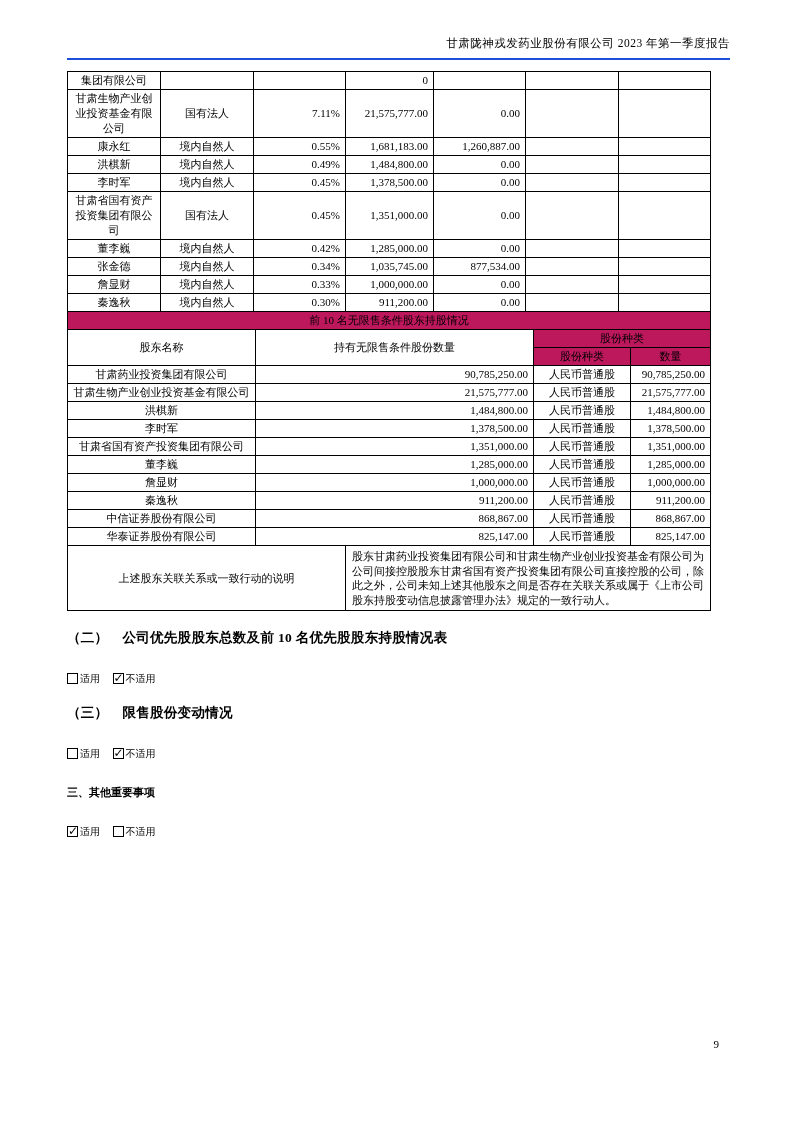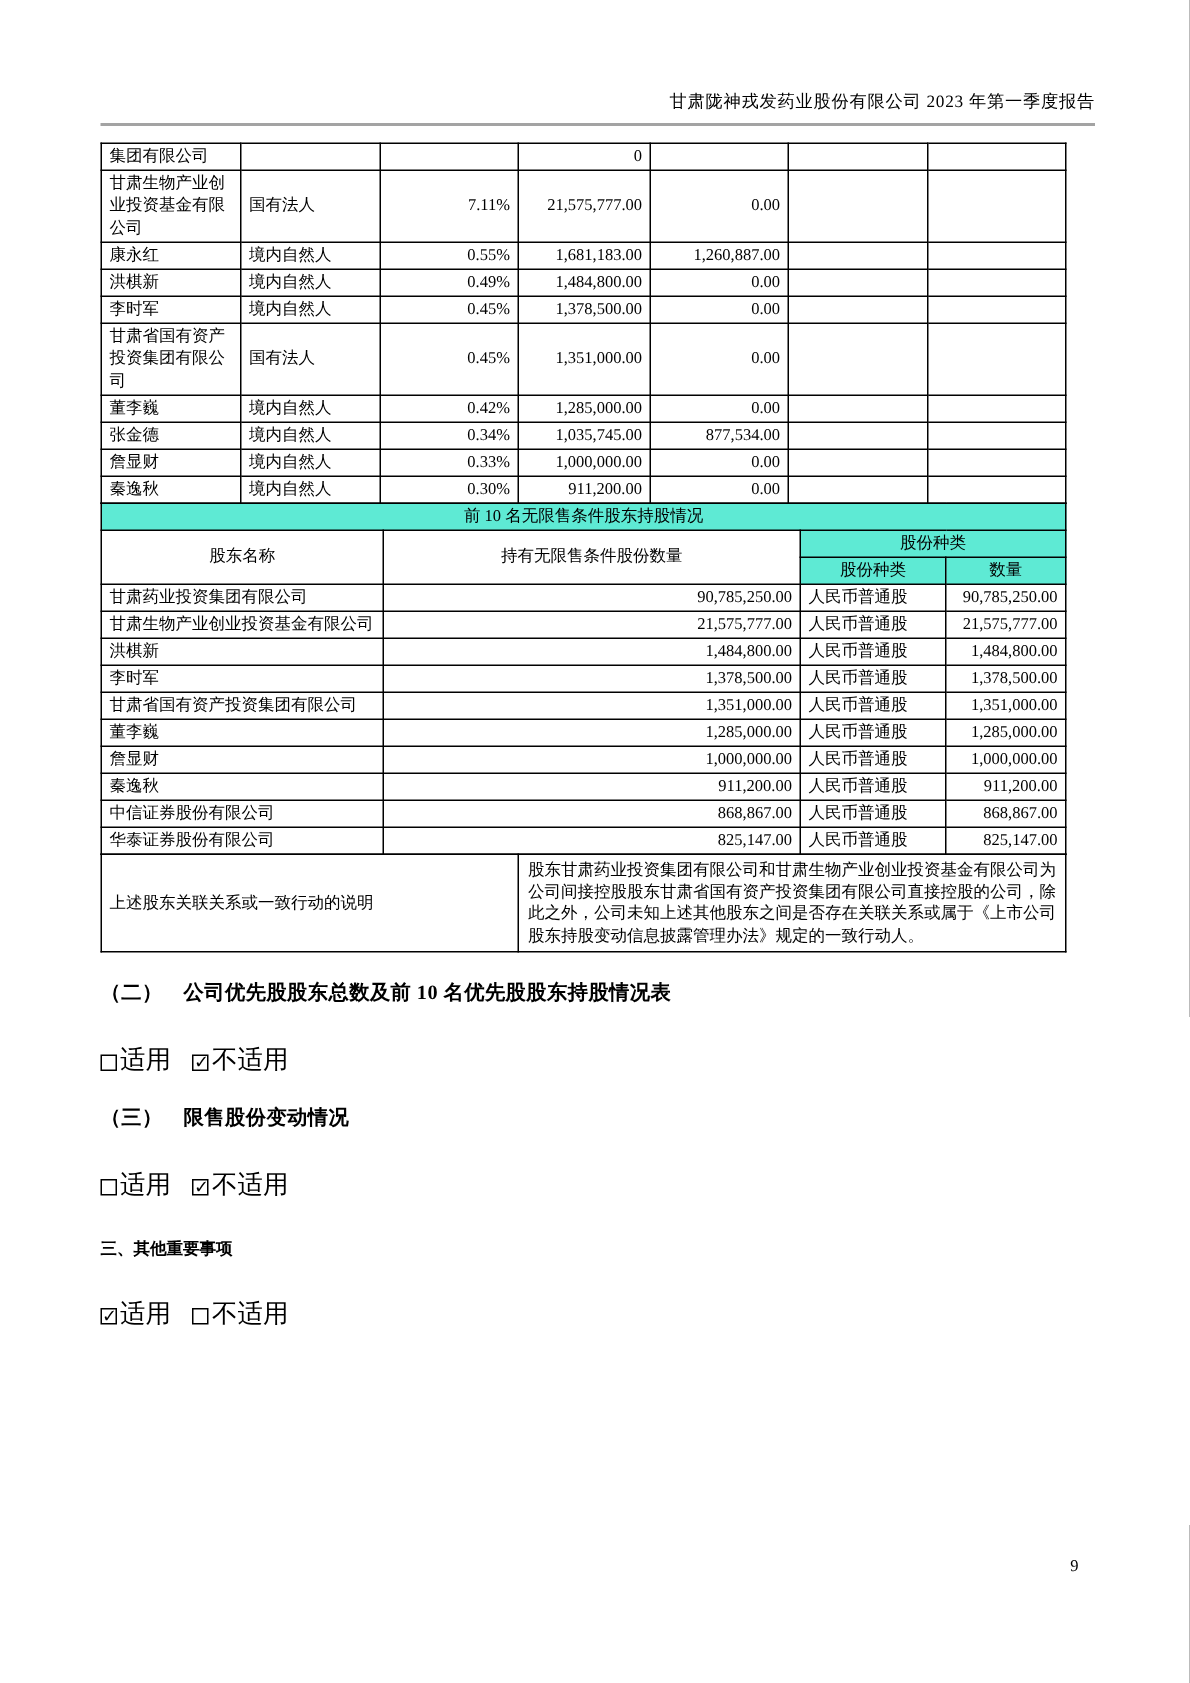--- a/index.html
+++ b/index.html
@@ -8,23 +8,23 @@
     position:relative;
     width:793px; height:1122px;
     margin:0 auto;
     background:#ffffff;
     font-family:"Liberation Serif","DejaVu Serif",serif;
     color:#000;
     overflow:hidden;
   }
   .content { padding:0 63px 0 67px; }
   .page-header {
-    margin-top:60px;
+    margin-top:36px;
     padding-bottom:7px;
-    border-bottom:2px solid #a3a3a3;
+    border-bottom:2px solid #1d4ed8;
     text-align:right;
     font-size:11.5px;
     letter-spacing:0.5px;
   }
   table.doc-table {
     width:643px;
     border-collapse:collapse;
     table-layout:fixed;
     font-size:11px;
     line-height:15px;
@@ -33,38 +33,38 @@
   table.doc-table + table.doc-table { margin-top:-1px; }
   .t1 { margin-top:11px; }
   td {
     border:1px solid #000;
     padding:1px 5px;
     vertical-align:middle;
     word-break:break-all;
   }
   .ar { text-align:right; }
   .ac { text-align:center; }
-  .al { text-align:left; }
+  .al { text-align:center; }
   tr.h17 { height:17px; }
-  .gray { background:#5eead4;margin-top:48px; }
+  .gray { background:#be185d;margin-top:48px; }
   .note-text { text-align:justify; line-height:14.5px; padding:3px 6px; }
   .note-label { line-height:15px; }
   .h-sub {
     margin:18px 0 0 0;
     font-size:13.5px;
     font-weight:bold;
     letter-spacing:0.3px;
   }
   .h-sub .h-num { margin-right:14px; }
   .h-main {
     margin:24px 0 0 0;
     font-size:11px;
     font-weight:bold;
   }
-  .cb-line { margin:24px 0 0 0; font-size:17px; }
+  .cb-line { margin:24px 0 0 0; font-size:10px; }
   .cb-item { margin-right:10px; white-space:nowrap; }
   .cb-box {
     display:inline-block;
     width:11px; height:11px;
     border:1.2px solid #000;
     position:relative;
     top:1.5px;
     margin-right:2px;
   }
   .cb-box.checked::after {

